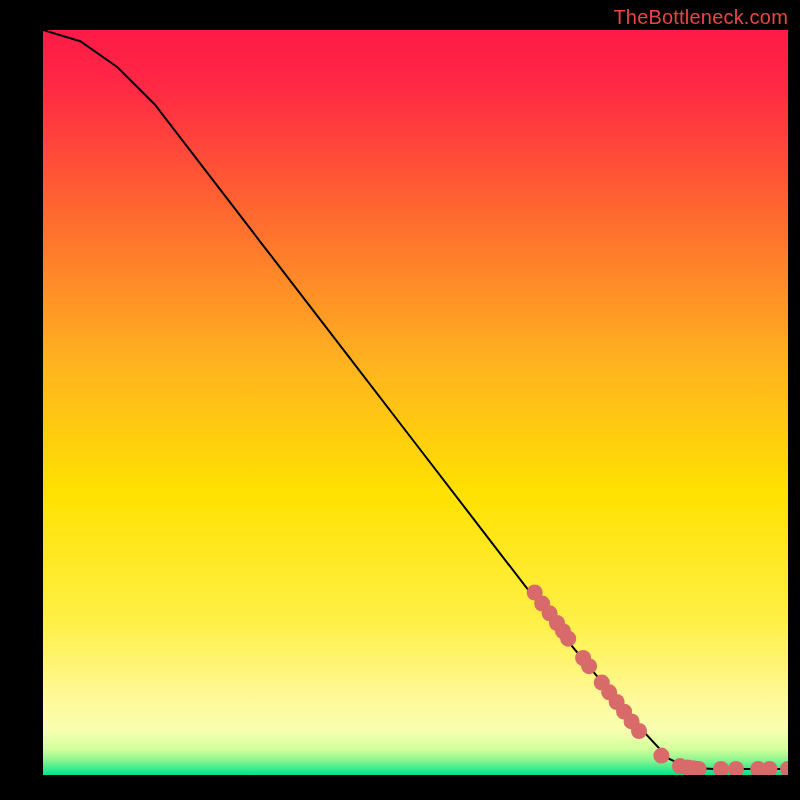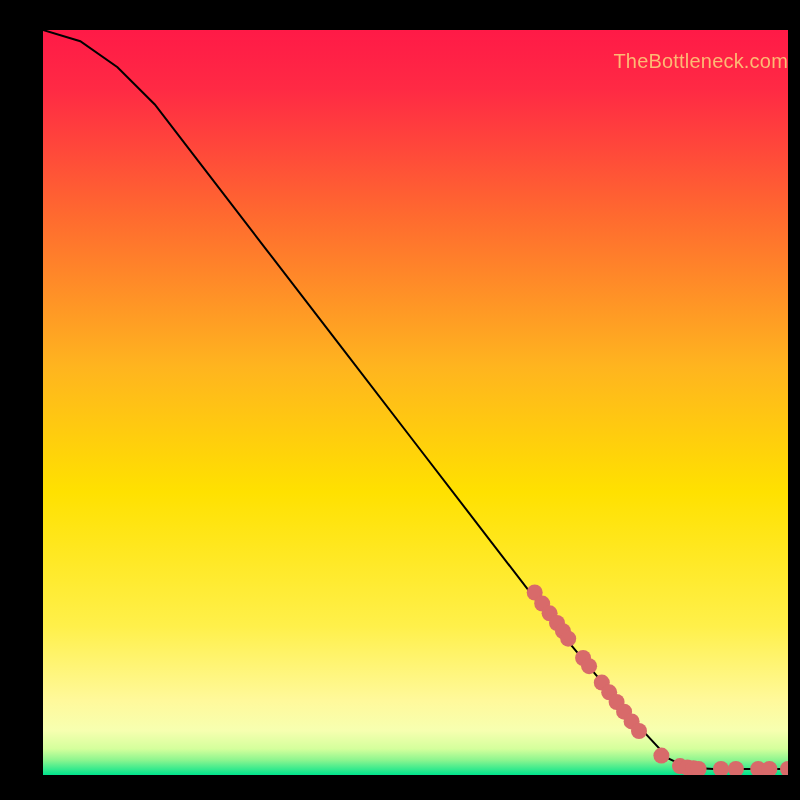--- a/index.html
+++ b/index.html
@@ -26,25 +26,24 @@
   }
   .plot-area svg {
     display: block;
     width: 745px;
     height: 745px;
   }
   .attribution {
     position: absolute;
     top: 6px;
     right: 12px;
-    color: #fdba74;
+    color: #ef4444;
     font-size: 20px;
     font-weight: 400;
     letter-spacing: 0.2px;
-    margin-top: 44px;
   }
 </style>
 </head>
 <body>
 
 <div class="frame">
 
   <div class="plot-area">
     <svg viewBox="0 0 745 745">
       <defs>

